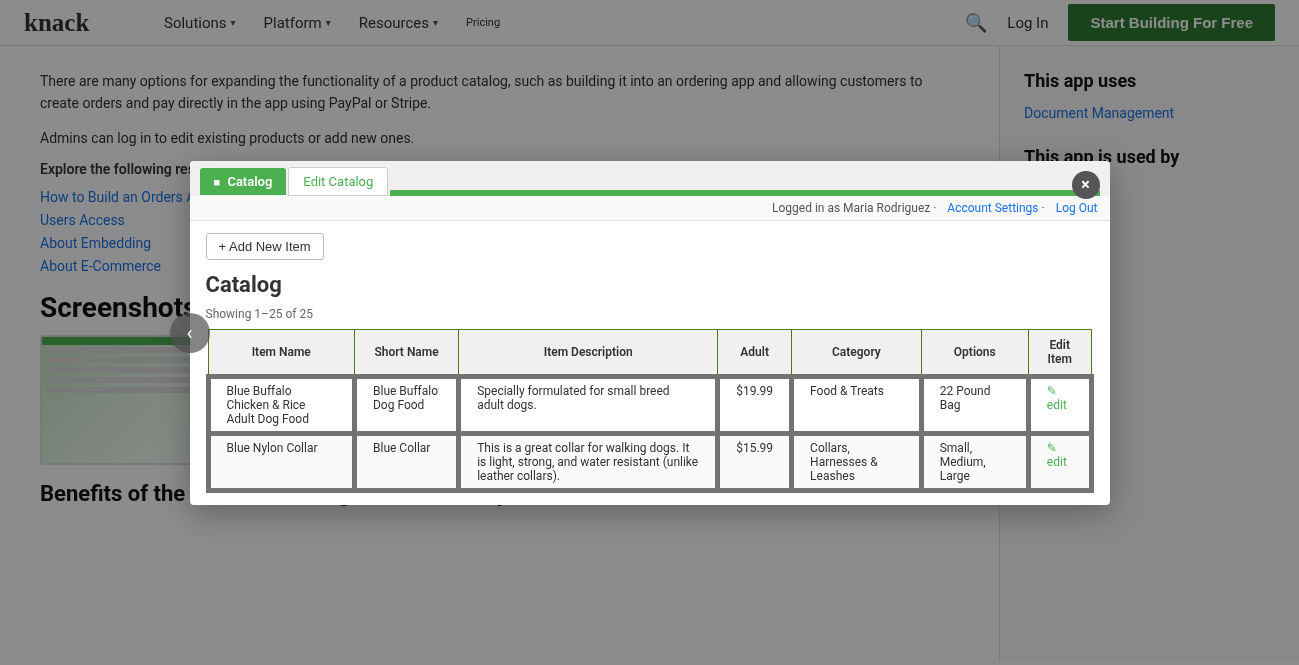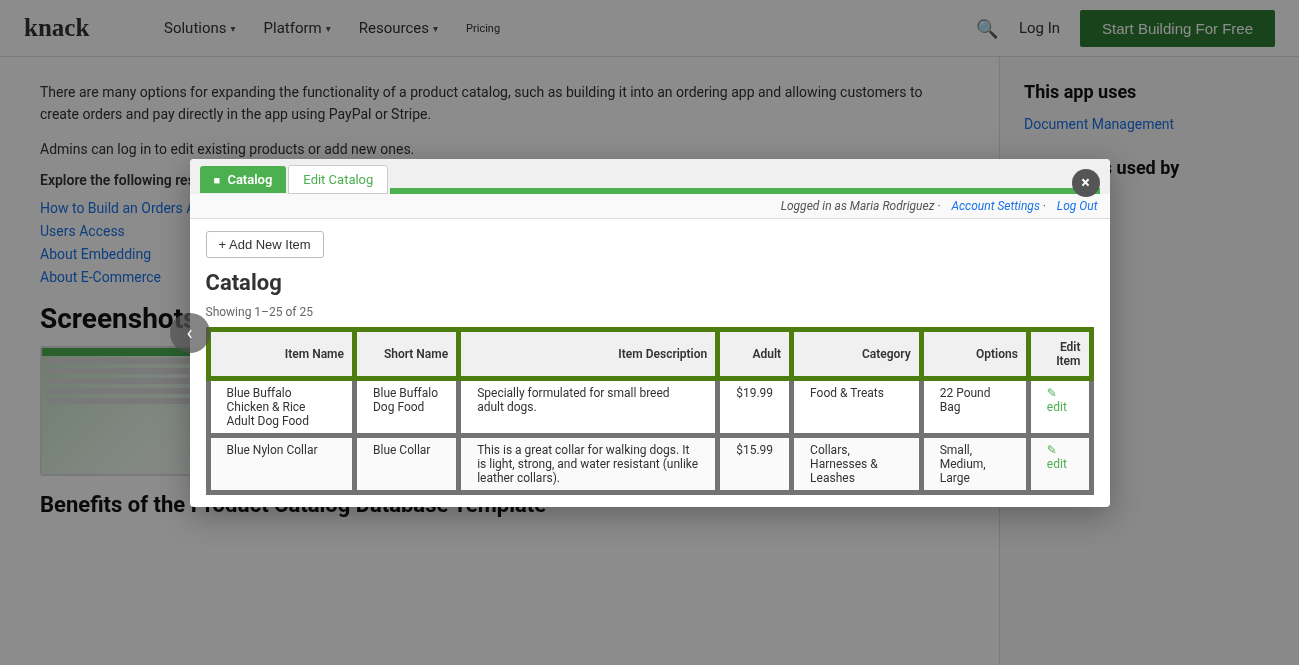--- a/index.html
+++ b/index.html
@@ -9,21 +9,21 @@
       width: 1299px;
       height: 665px;
       overflow: hidden;
       position: relative;
     }
 
     
     .header {
       display: flex;
       align-items: center;
-      height: 57px;
+      height: 46px;
       padding: 0 24px;
       border-bottom: 1px solid #e0e0e0;
       background: #fff;
       position: relative;
       z-index: 10;
     }
     .logo {
       display: flex;
       align-items: center;
       margin-right: 40px;
@@ -69,21 +69,21 @@
       font-size: 15px;
       color: #333;
       cursor: pointer;
     }
     .start-btn {
       background: #2e7d32;
       color: #fff;
       border: none;
       padding: 10px 22px;
       font-size: 15px;
-      font-weight: 400;
+      font-weight: 700;
       cursor: pointer;
       border-radius: 2px;
       white-space: nowrap;
     }
 
     
     .main-content {
       display: flex;
       height: 616px;
       overflow: hidden;
@@ -240,21 +240,20 @@
     }
 
     
     .modal-topbar {
       background: #f9f9f9;
       border-bottom: 1px solid #ddd;
       padding: 5px 12px;
       font-size: 12px;
       color: #555;
       text-align: right;
-      font-style: italic;
     }
     .modal-topbar a {
       color: #1a73e8;
       text-decoration: none;
       margin-left: 8px;
     }
 
     
     .modal-body {
       padding: 12px 16px;
@@ -282,23 +281,23 @@
     }
 
     
     .catalog-table {
       width: 100%;
       border-collapse: collapse;
       font-size: 12px;
     }
     .catalog-table th {
       background: #f0f0f0;
-      border: 5px solid #4d7c0f;
+      border: 1px solid #4d7c0f;
       padding: 8px 8px;
-      text-align: right;
+      text-align: center;
       font-weight: 600;
       color: #333;
     }
     .catalog-table td {
       border: 5px solid #737373;
       padding: 5px 16px;
       vertical-align: top;
       color: #333;
     }
     .catalog-table tr:nth-child(even) td { background: #fafafa; }

